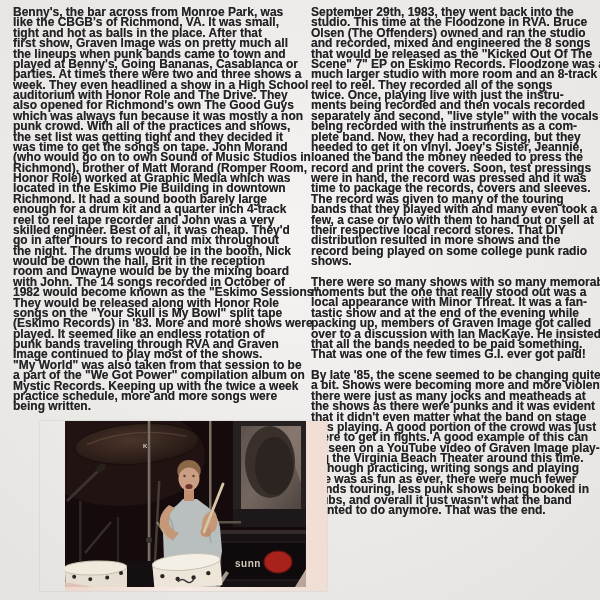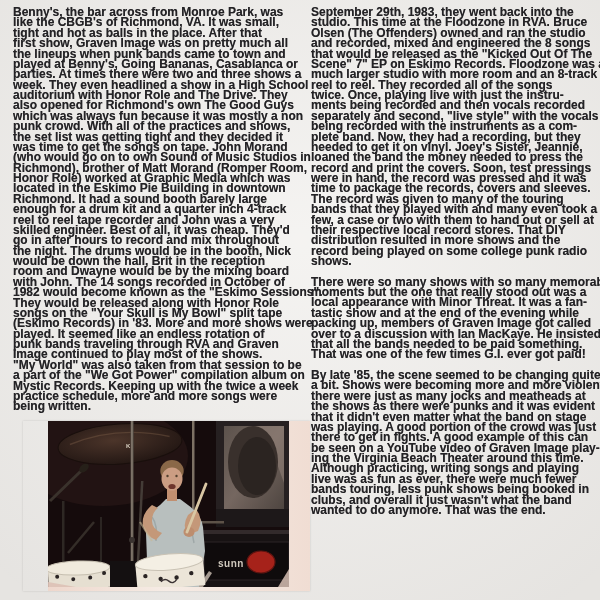--- a/index.html
+++ b/index.html
@@ -21,21 +21,21 @@
     line-height:10.37px;
     letter-spacing:0;
     color:#232225;
     white-space:pre;
     text-shadow:0 0 .5px rgba(35,33,36,.55);
   }
   .col pre:last-child{margin-bottom:0;}
   .col-left{left:13px;}
   .col-right{left:311px;}
   .photo{
-    position:absolute;left:23px;top:421px;width:262px;height:170px;
+    position:absolute;left:40px;top:421px;width:262px;height:170px;
     box-shadow:0 0 2px rgba(0,0,0,0.15);
     padding-left:25px;
   }
   .photo svg{display:block;width:100%;height:100%;}
 </style>
 </head>
 <body>
 
 <div class="col col-left">
   <pre>Benny's, the bar across from Monroe Park, was

